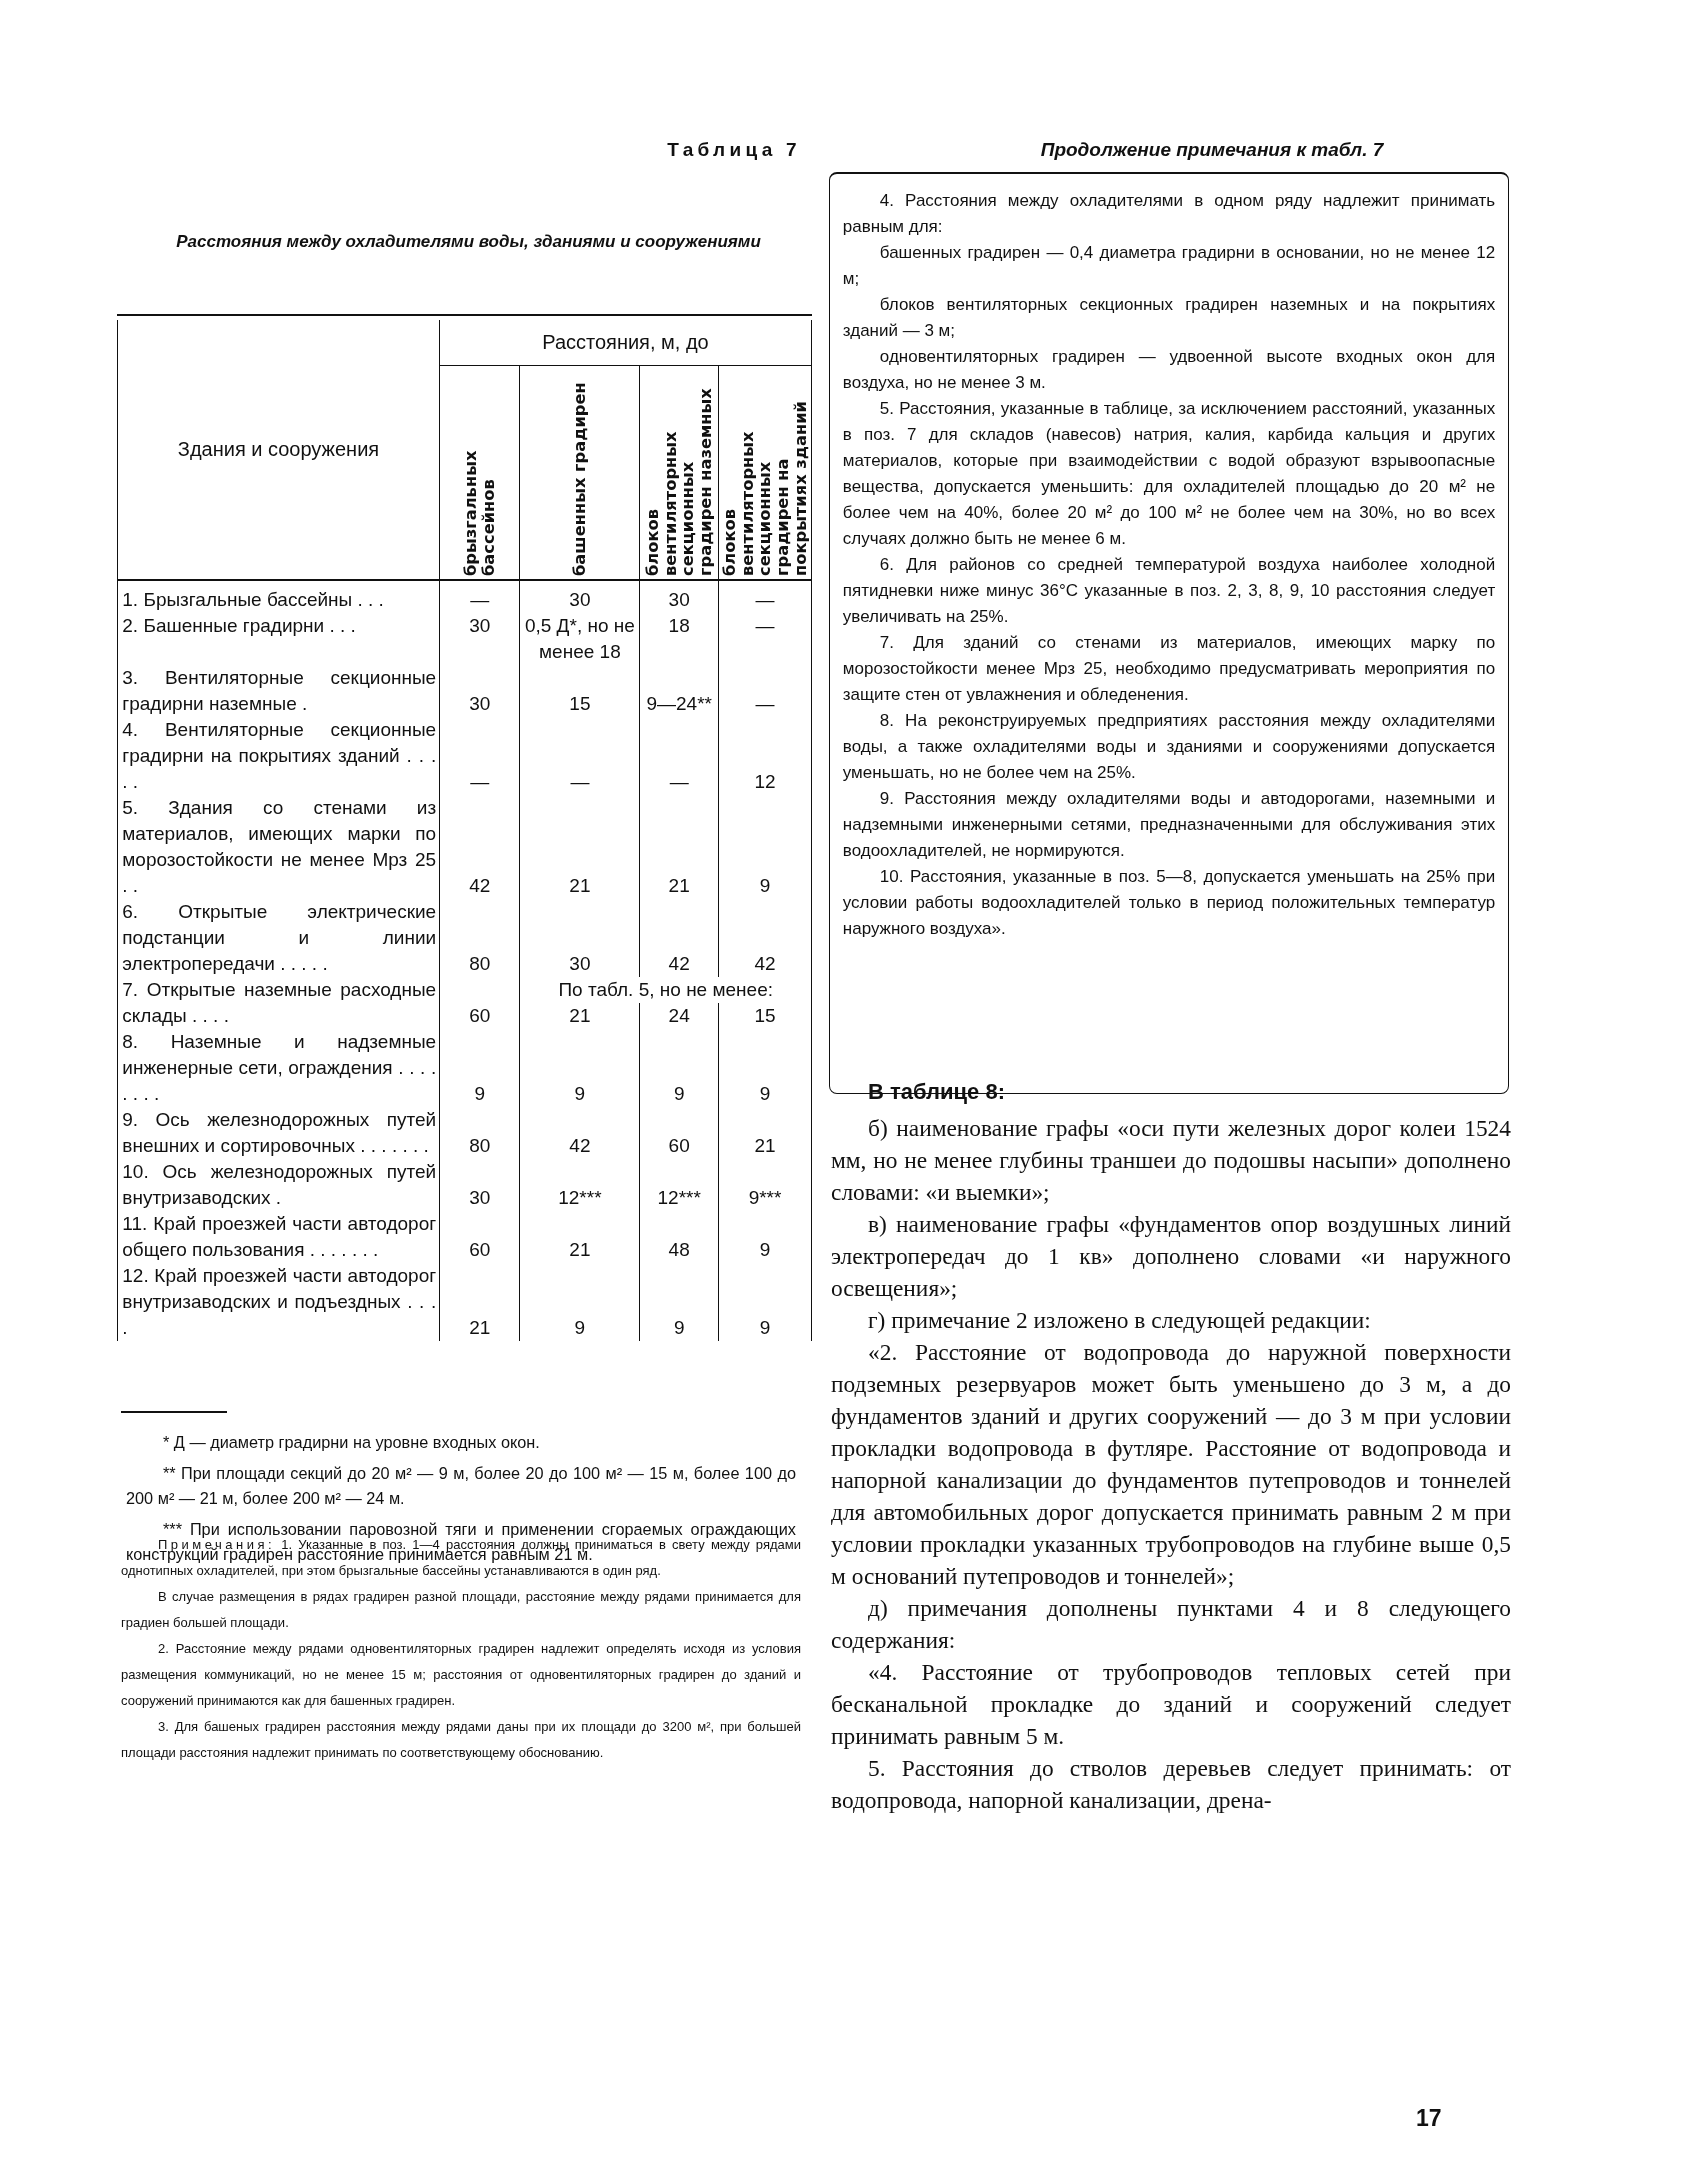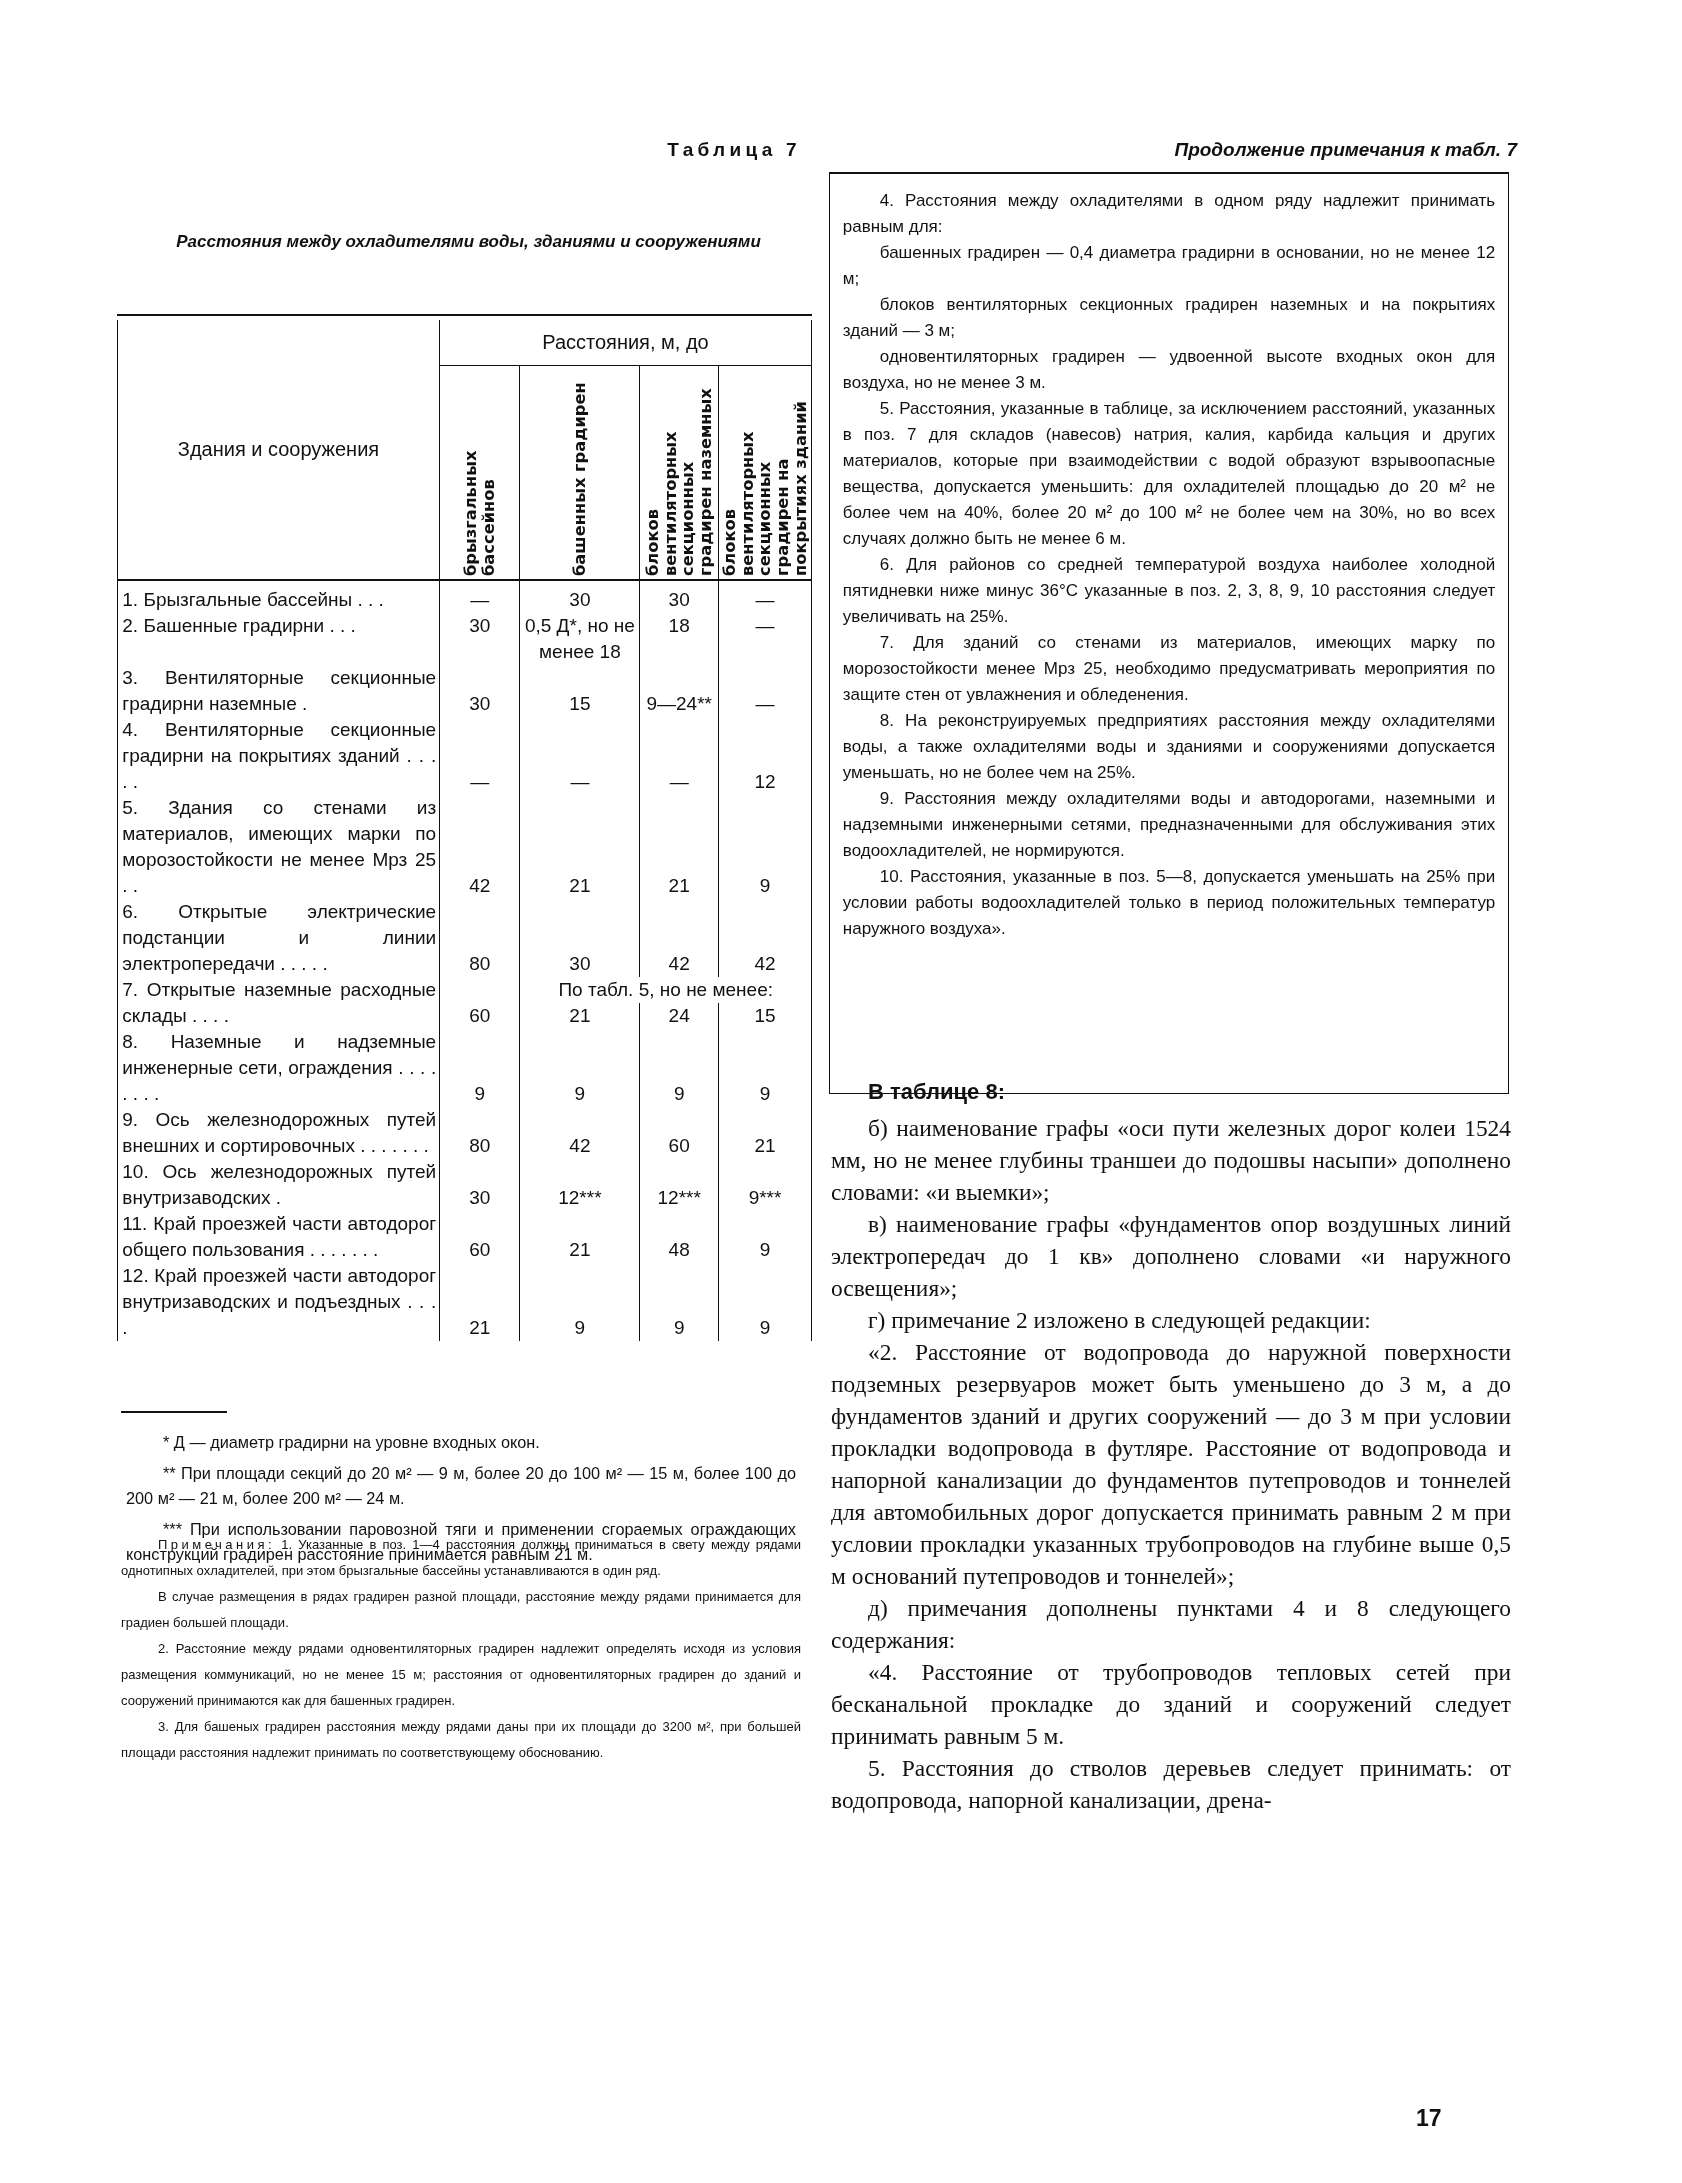--- a/index.html
+++ b/index.html
@@ -47,28 +47,28 @@
   #footnotes { left: 121px; top: 1411px; width: 680px; font-family: "Liberation Sans", sans-serif; font-size: 16.3px; line-height: 25.5px; }
   #footnotes .fn-rule { width: 106px; border-top: 2.1px solid #111; margin-bottom: 17px; }
   #footnotes p { margin: 5px; text-indent: 37px; text-align: justify; }
 
   #notes-left { left: 121px; top: 1532px; width: 680px; font-family: "Liberation Sans", sans-serif; font-size: 13px; line-height: 26px; }
   #notes-left p { margin: 0; text-indent: 37px; text-align: justify; }
   .spaced { letter-spacing: 3.5px; }
 
   
   #cont-label {
-    left: 907px; top: 139px; width: 610px; text-align: right;
+    left: 907px; top: 139px; width: 610px; text-align: center;
     font-family: "Liberation Sans", sans-serif; font-style: italic; font-weight: bold; font-size: 19px;
   }
   #right-box {
     left: 829px; top: 172px; width: 680px; height: 922px;
     border-top: 2.1px solid #111; border-left: 1.4px solid #111; border-right: 1.4px solid #111; border-bottom: 1.4px solid #111;
     box-sizing: border-box; padding: 14px 12.8px 0 12.8px;
-    font-family: "Liberation Sans", sans-serif; font-size: 17px; line-height: 26px;
+    font-family: "Liberation Sans", sans-serif; font-size: 17px; line-height: 26px; border-radius: 8px;
   }
   #right-box p { margin: 0; text-indent: 37px; text-align: justify; }
 
   #amend {
     left: 831px; top: 1076px; width: 680px;
     font-family: "Liberation Serif", serif; font-size: 23.4px; line-height: 32px;
   }
   #amend p { margin: 0; text-indent: 37px; text-align: justify; }
   #amend .heading { font-weight: bold; font-family: "Liberation Sans", sans-serif; font-size: 22px; margin-bottom: 4.3px; }
 

